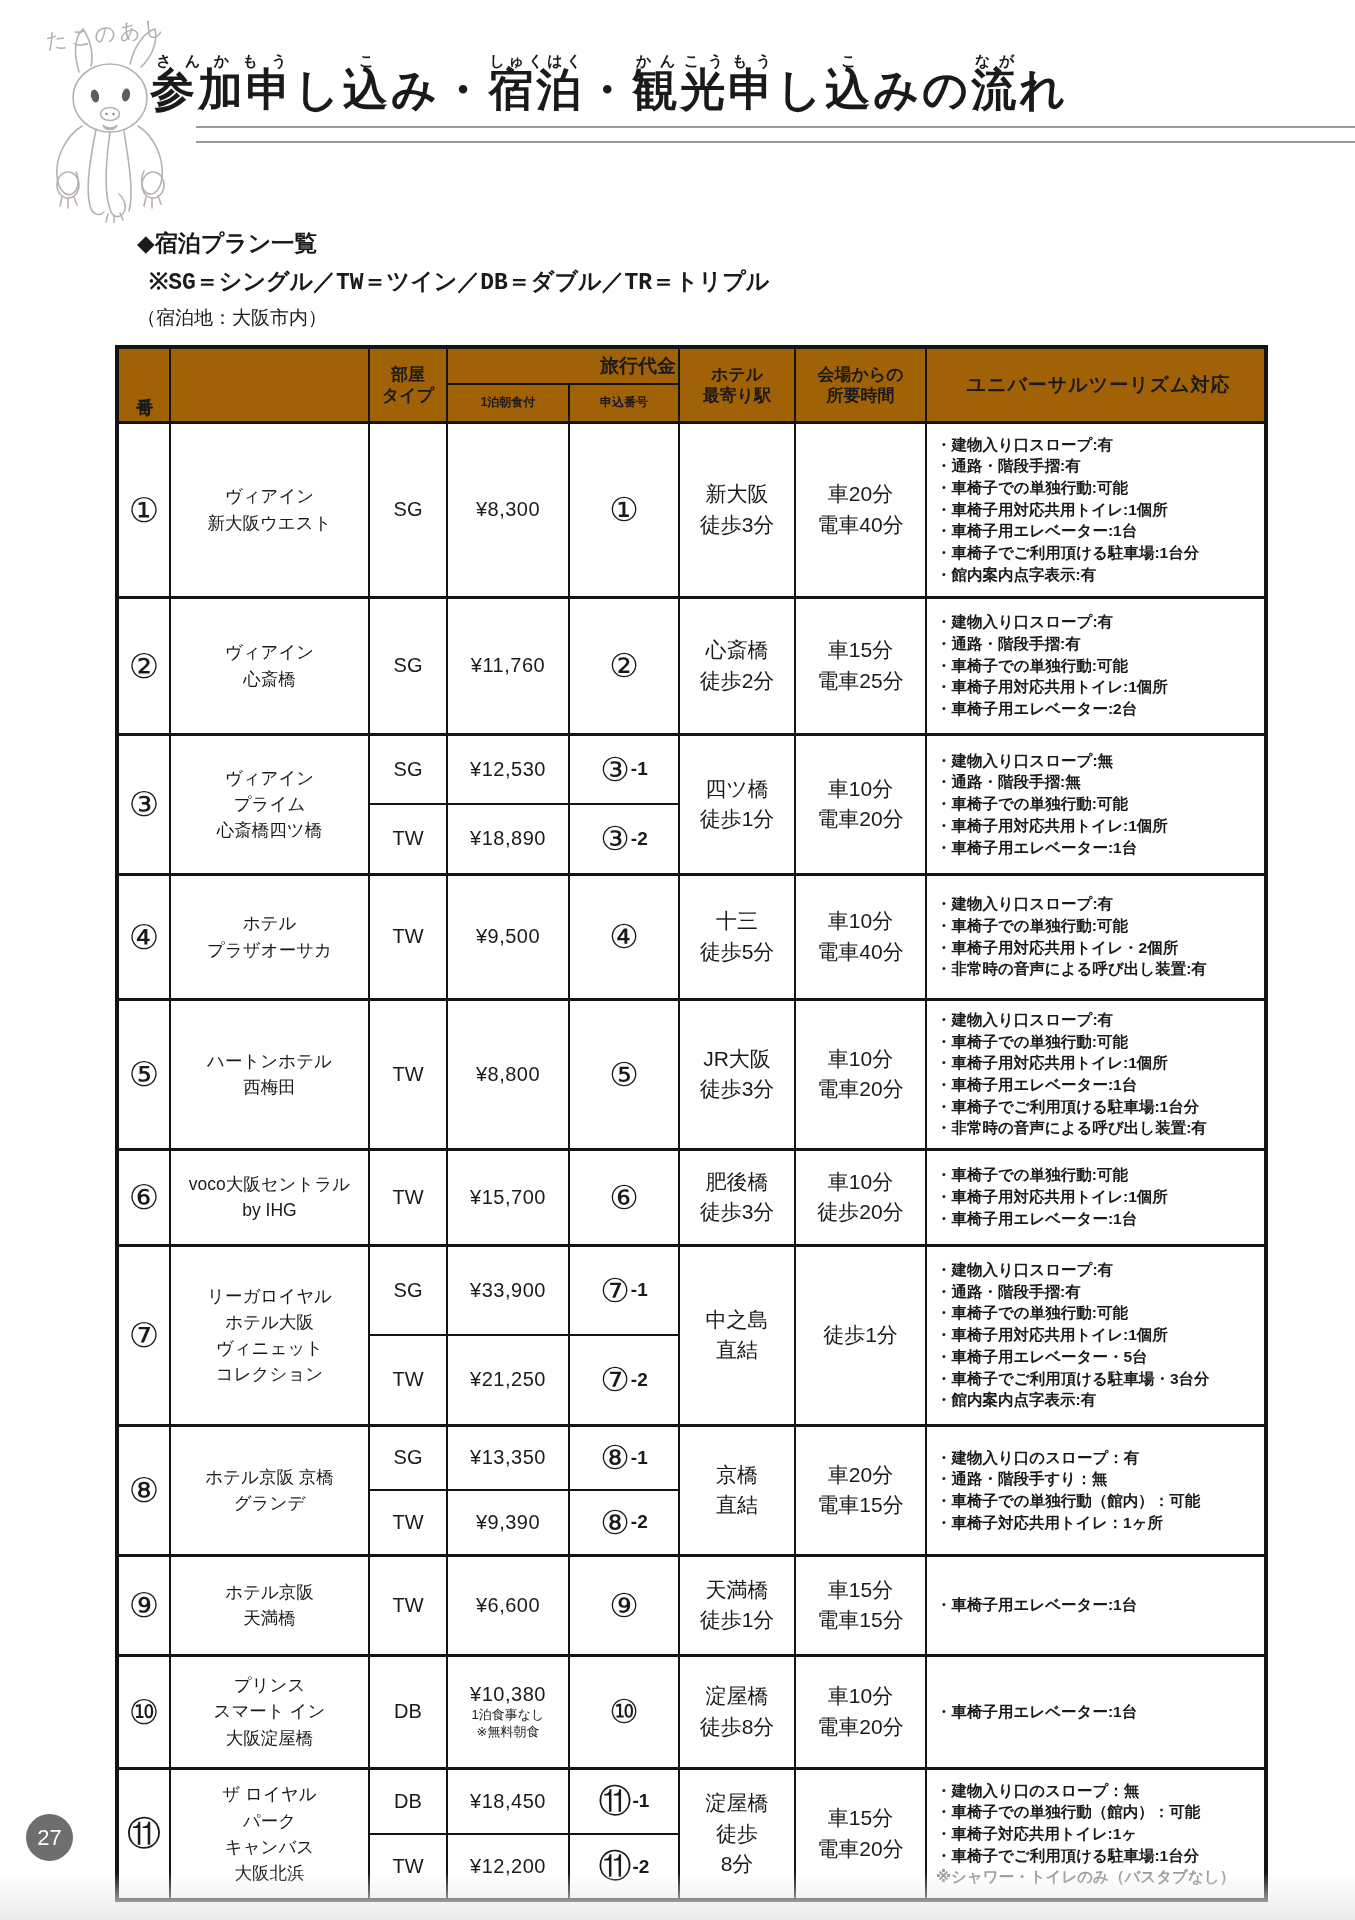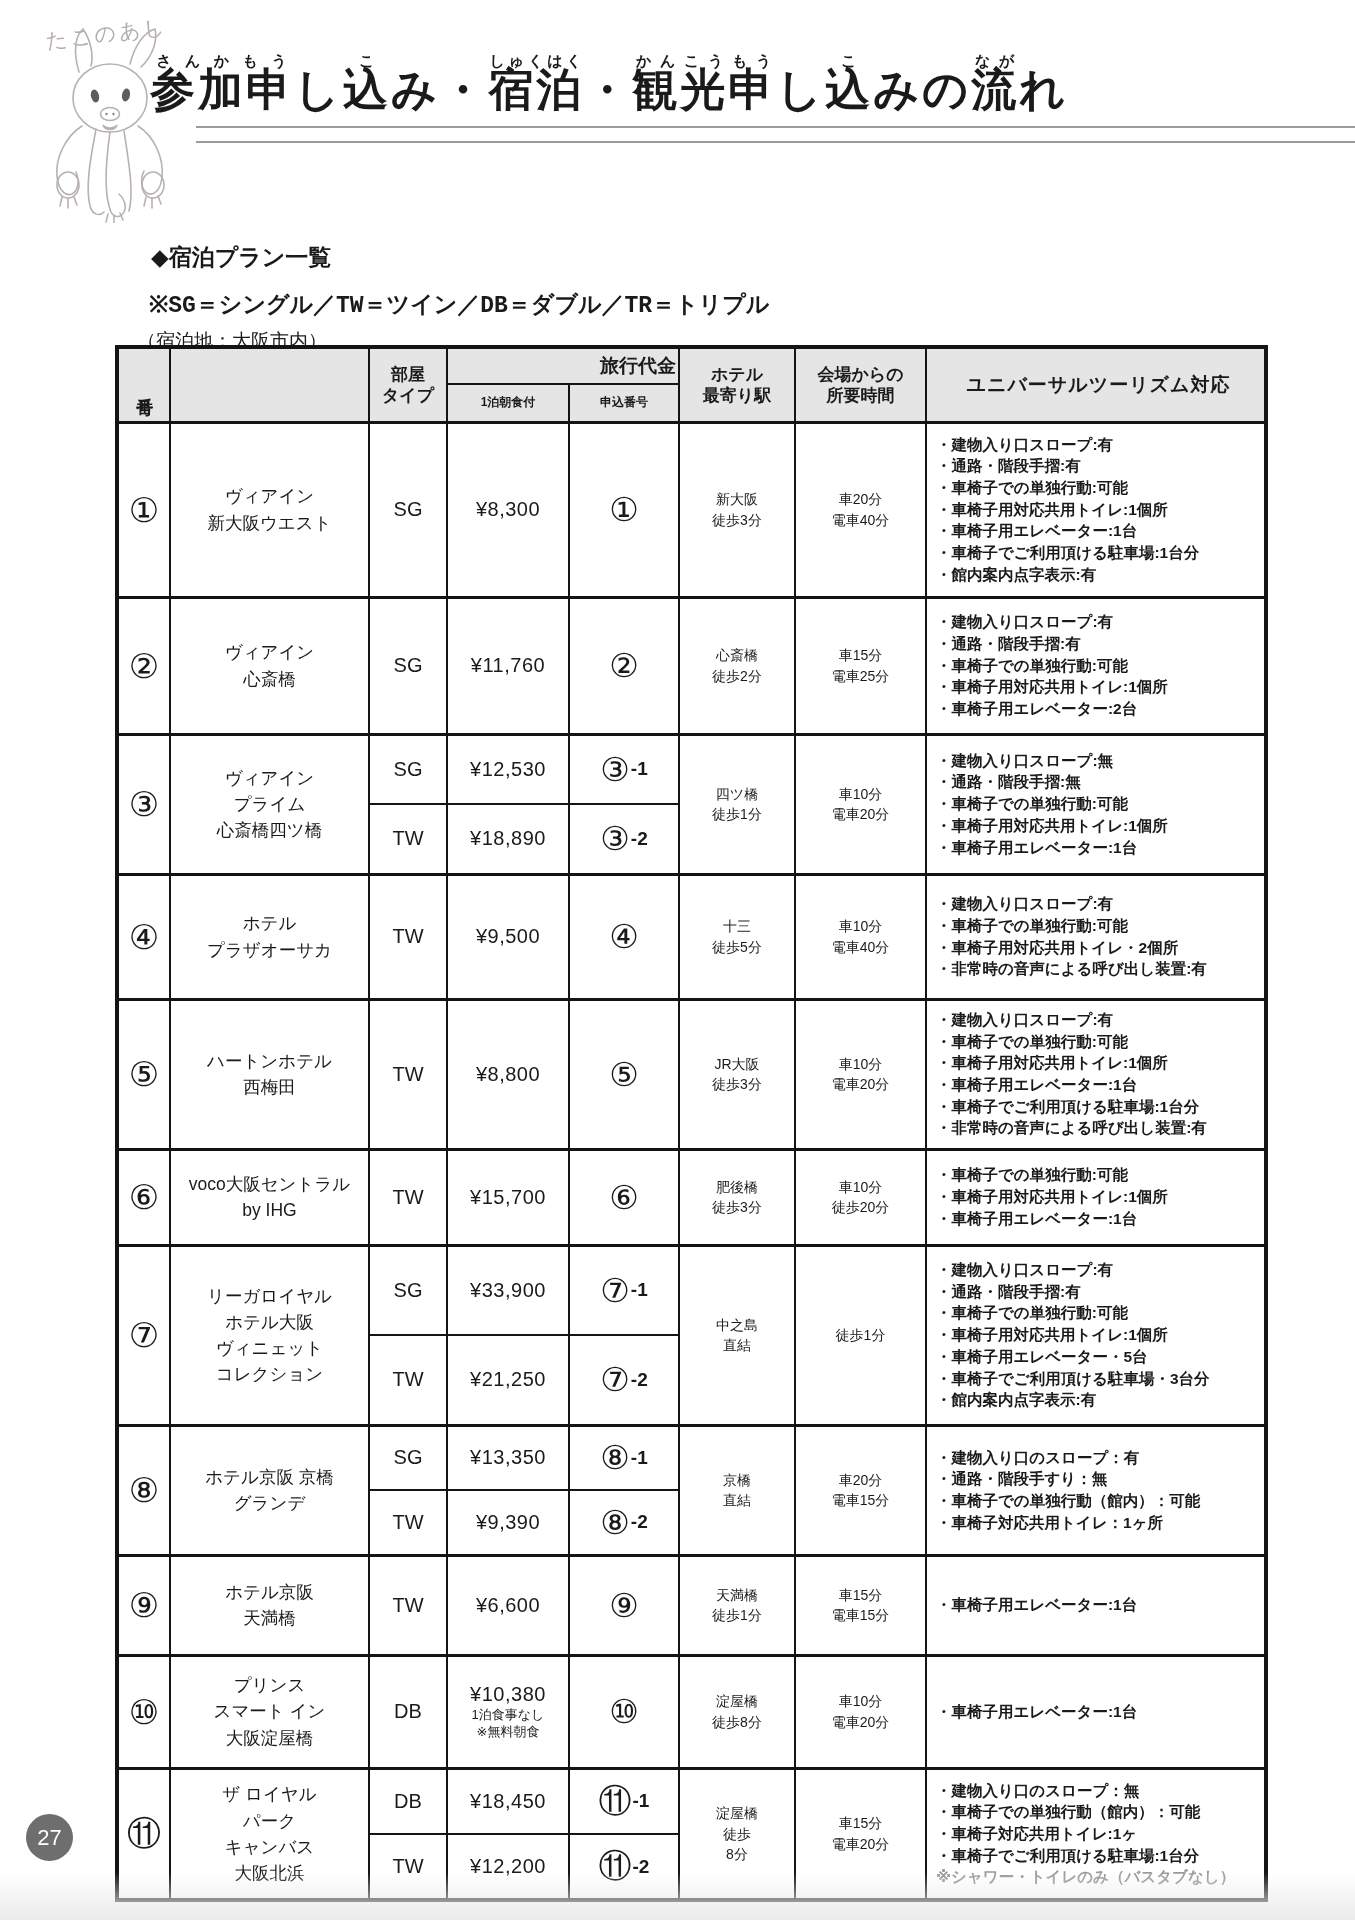--- a/index.html
+++ b/index.html
@@ -19,49 +19,49 @@
     position:absolute;left:150px;top:24px;font-size:45px;font-weight:800;
     letter-spacing:3px;line-height:1.0;white-space:nowrap;
   }
   .title rt{font-size:15px;font-weight:700;letter-spacing:1px;}
   .rule{
     position:absolute;left:196px;right:0;top:126px;height:13px;
     border-top:2px solid #9b9b9b;border-bottom:2px solid #9b9b9b;
   }
   
   .intro{position:absolute;left:137px;top:228px;}
-  .intro-h{font-size:23px;font-weight:700;margin:14px;}
+  .intro-h{font-size:23px;font-weight:700;margin:0;}
   .intro-legend{font-size:23px;font-weight:600;margin:5px 0 0 12px;font-family:Liberation Mono, monospace;}
   .intro-row{display:flex;font-size:19px;margin-top:8px;align-items:baseline;}
   .intro-note{margin-left:96px;}
   
   table.plan{
     position:absolute;left:115px;top:345px;width:1149px;
     border-collapse:collapse;table-layout:fixed;border:4px solid #141414;
   }
   .plan th,.plan td{border:2px solid #141414;vertical-align:middle;text-align:center;padding:2px;}
   .plan thead th{
-    background:#e5e5e5;font-weight:600;font-size:17px;line-height:1.25;
+    background:#a16207;font-weight:600;font-size:17px;line-height:1.25;
     white-space:pre-line;
   }
   .plan thead th.group{font-size:19px;text-align:right;}
   .plan thead th.sub{font-size:12px;}
   .plan thead th.universal-h{font-size:19px;letter-spacing:1px;padding-left:8px;}
   .vert{writing-mode:vertical-rl;text-orientation:upright;letter-spacing:3px;display:inline-block;line-height:1.1;}
   .plan tr.group-start td{border-top:3px solid #141414;}
   .plan thead tr:last-child th{border-bottom:3px solid #141414;}
   td.num{font-size:34px;}
   td.hotel{font-size:17.5px;line-height:1.5;}
   td.room{font-size:20px;}
   td.price{font-size:20px;letter-spacing:0.5px;}
   .price-note{font-size:13px;line-height:1.25;margin-top:1px;letter-spacing:0;}
   td.apply{white-space:nowrap;}
   .circ{font-size:33px;vertical-align:middle;}
   .sfx{font-size:19px;font-weight:700;vertical-align:middle;margin-left:1px;}
-  td.station,td.time{font-size:14px;line-height:1.45;}
+  td.station,td.time{font-size:21px;line-height:1.45;}
   td.universal{text-align:left;font-size:15.5px;line-height:1.4;padding:6px 6px 6px 9px;font-weight:bold;}
   .u-note{color:#9a9a9a;}
   
   .page-num{
     position:absolute;left:26px;top:1814px;width:47px;height:47px;border-radius:50%;
     background:#6e6e6e;color:#ffffff;font-size:22px;display:flex;
     align-items:center;justify-content:center;
   }
 </style>
 </head>

